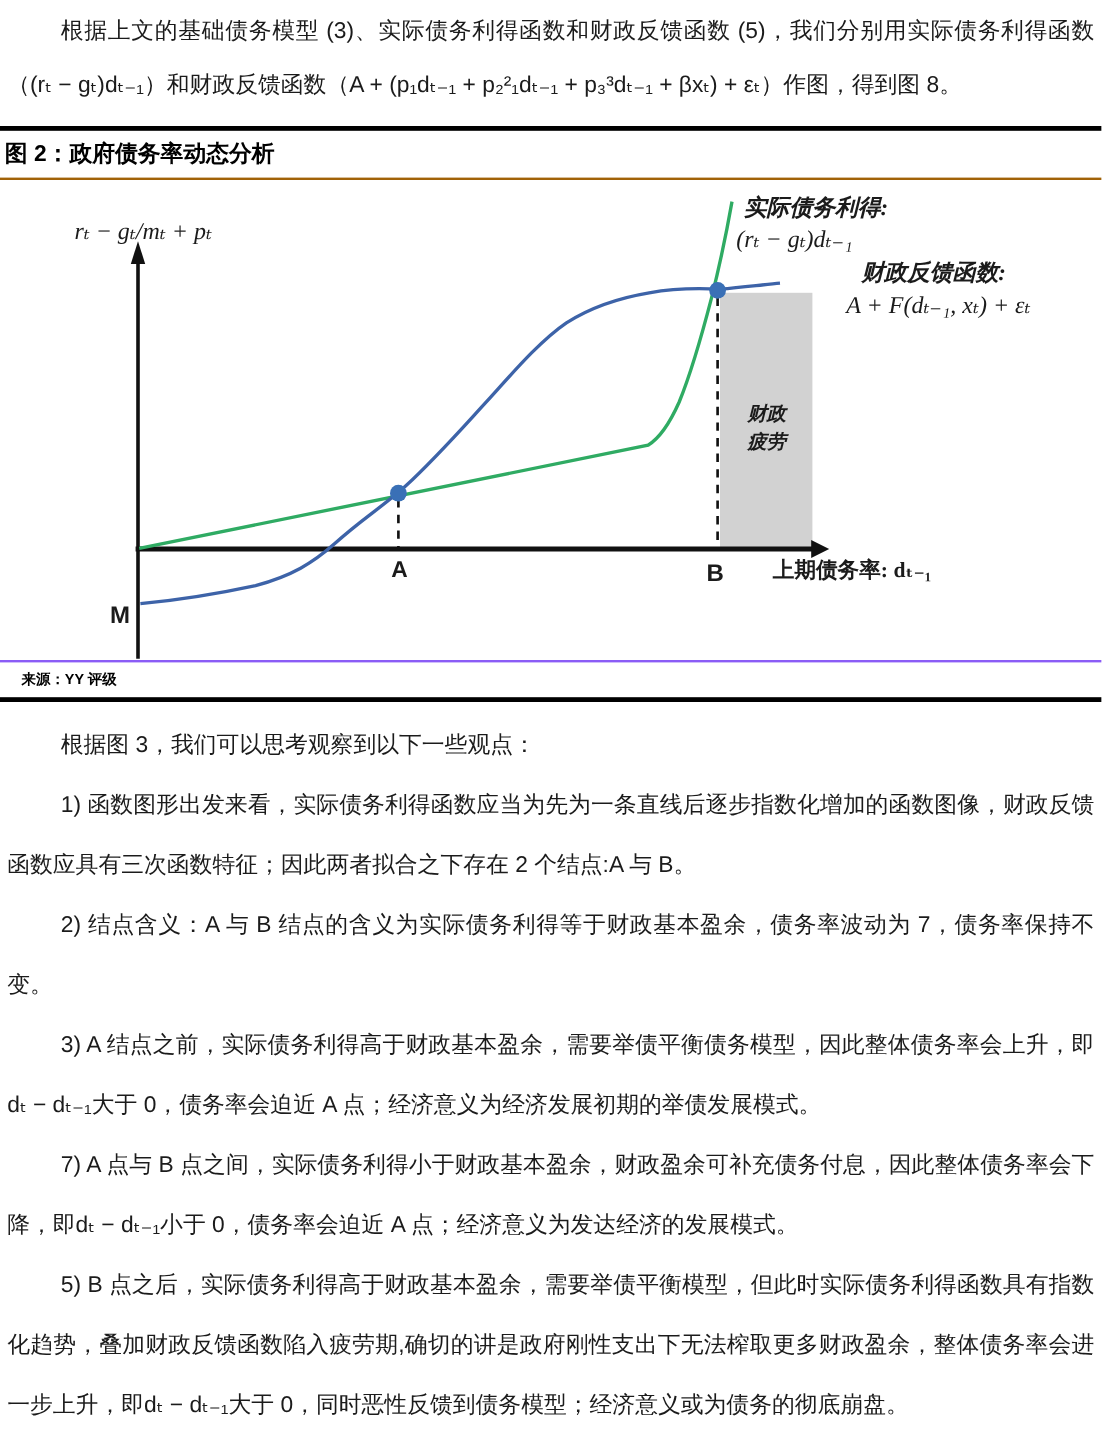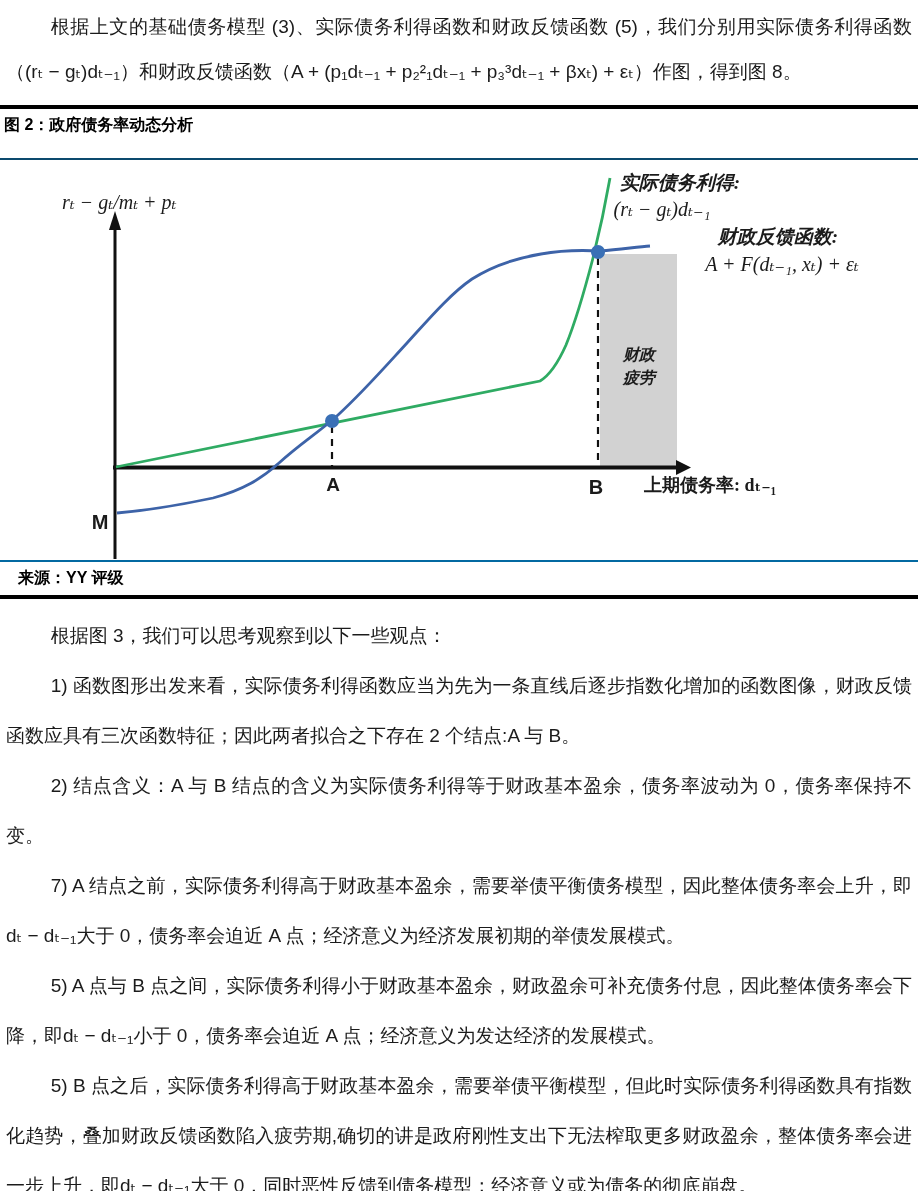--- a/index.html
+++ b/index.html
@@ -12,27 +12,27 @@
   p.body{
     margin:0 6px;font-size:19px;line-height:50px;
     text-align:justify;text-indent:2.35em;color:#1b1b1b;
   }
   p.para-intro{line-height:45px;padding-top:4px;margin-bottom:11px;}
   p.obs{margin-top:12px;}
   figure.fig{
     margin:0;border-top:4px solid #000;border-bottom:4px solid #000;
   }
   .fig-title{
-    font-weight:bold;font-size:16px;color:#000;
-    padding:6px 4px 22px 4px;border-bottom:2px solid #0c4a6e;
+    font-weight:bold;font-size:19px;color:#000;
+    padding:6px 4px 7px 4px;border-bottom:2px solid #a16207;
   }
   .fig-chart{height:400px;background:#fff;}
   .fig-source{
-    font-weight:bold;font-size:16px;color:#000;
-    padding:6px 4px 6px 18px;border-top:2px solid #0369a1;
+    font-weight:bold;font-size:12px;color:#000;
+    padding:6px 4px 6px 18px;border-top:2px solid #8b5cf6;
   }
   svg text{fill:#1b1b1b;}
   .math{font-family:"Liberation Serif","DejaVu Serif",serif;font-style:italic;}
   .kai{font-family:"Liberation Serif","DejaVu Serif",serif;font-style:italic;font-weight:600;}
   .pt{font-family:"Liberation Sans","DejaVu Sans",sans-serif;font-weight:bold;}
   .xlab{font-family:"Liberation Serif","DejaVu Serif",serif;font-weight:bold;}
 </style>
 </head>
 <body>
 
@@ -80,18 +80,18 @@
 
         <text x="644" y="331" class="xlab" font-size="18">上期债务率: dₜ₋₁</text>
       </svg>
     </div>
 
     <div class="fig-source">来源：YY 评级</div>
   </figure>
 
   <p class="body obs">根据图 3，我们可以思考观察到以下一些观点：</p>
   <p class="body">1) 函数图形出发来看，实际债务利得函数应当为先为一条直线后逐步指数化增加的函数图像，财政反馈函数应具有三次函数特征；因此两者拟合之下存在 2 个结点:A 与 B。</p>
-  <p class="body">2) 结点含义：A 与 B 结点的含义为实际债务利得等于财政基本盈余，债务率波动为 0，债务率保持不变。</p>
-  <p class="body">7) A 结点之前，实际债务利得高于财政基本盈余，需要举债平衡债务模型，因此整体债务率会上升，即dₜ − dₜ₋₁大于 0，债务率会迫近 A 点；经济意义为经济发展初期的举债发展模式。</p>
-  <p class="body">5) A 点与 B 点之间，实际债务利得小于财政基本盈余，财政盈余可补充债务付息，因此整体债务率会下降，即dₜ − dₜ₋₁小于 0，债务率会迫近 A 点；经济意义为发达经济的发展模式。</p>
+  <p class="body">2) 结点含义：A 与 B 结点的含义为实际债务利得等于财政基本盈余，债务率波动为 7，债务率保持不变。</p>
+  <p class="body">3) A 结点之前，实际债务利得高于财政基本盈余，需要举债平衡债务模型，因此整体债务率会上升，即dₜ − dₜ₋₁大于 0，债务率会迫近 A 点；经济意义为经济发展初期的举债发展模式。</p>
+  <p class="body">7) A 点与 B 点之间，实际债务利得小于财政基本盈余，财政盈余可补充债务付息，因此整体债务率会下降，即dₜ − dₜ₋₁小于 0，债务率会迫近 A 点；经济意义为发达经济的发展模式。</p>
   <p class="body">5) B 点之后，实际债务利得高于财政基本盈余，需要举债平衡模型，但此时实际债务利得函数具有指数化趋势，叠加财政反馈函数陷入疲劳期,确切的讲是政府刚性支出下无法榨取更多财政盈余，整体债务率会进一步上升，即dₜ − dₜ₋₁大于 0，同时恶性反馈到债务模型；经济意义或为债务的彻底崩盘。</p>
 
 </div>
 
 </body></html>

